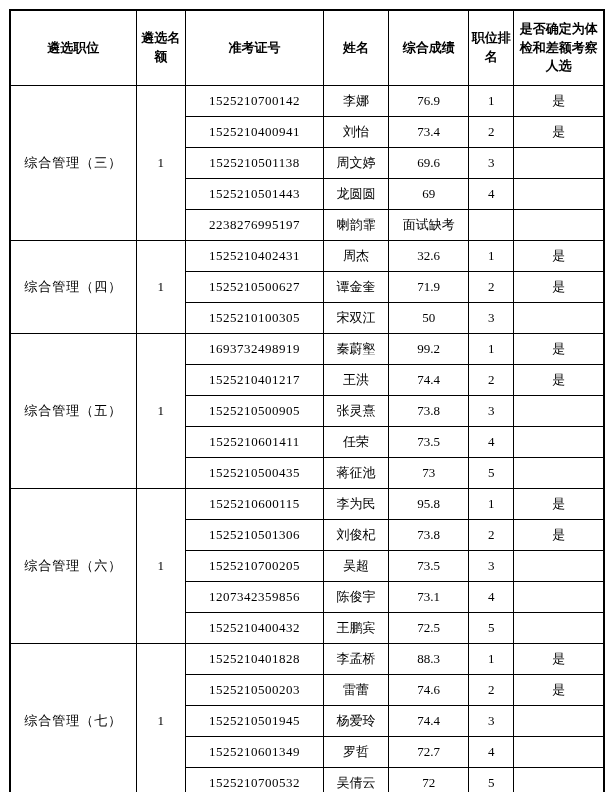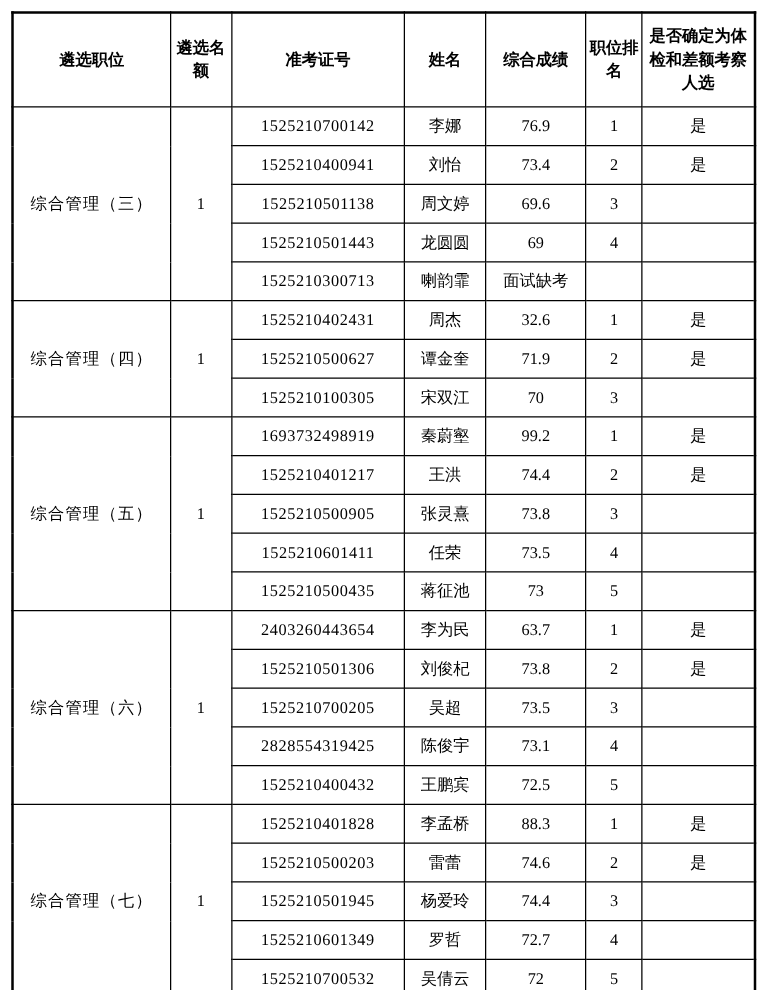--- a/index.html
+++ b/index.html
@@ -106,21 +106,21 @@
         <td class="cell-selected"></td>
       </tr>
       <tr>
         <td class="cell-id">1525210501443</td>
         <td class="cell-name">龙圆圆</td>
         <td class="cell-score">69</td>
         <td class="cell-rank">4</td>
         <td class="cell-selected"></td>
       </tr>
       <tr>
-        <td class="cell-id">1525210300713</td>
+        <td class="cell-id">2238276995197</td>
         <td class="cell-name">喇韵霏</td>
         <td class="cell-score">面试缺考</td>
         <td class="cell-rank"></td>
         <td class="cell-selected"></td>
       </tr>
       <tr>
         <td class="cell-position" rowspan="3">综合管理（四）</td>
         <td class="cell-quota" rowspan="3">1</td>
         <td class="cell-id">1525210402431</td>
         <td class="cell-name">周杰</td>
@@ -131,21 +131,21 @@
       <tr>
         <td class="cell-id">1525210500627</td>
         <td class="cell-name">谭金奎</td>
         <td class="cell-score">71.9</td>
         <td class="cell-rank">2</td>
         <td class="cell-selected">是</td>
       </tr>
       <tr>
         <td class="cell-id">1525210100305</td>
         <td class="cell-name">宋双江</td>
-        <td class="cell-score">70</td>
+        <td class="cell-score">50</td>
         <td class="cell-rank">3</td>
         <td class="cell-selected"></td>
       </tr>
       <tr>
         <td class="cell-position" rowspan="5">综合管理（五）</td>
         <td class="cell-quota" rowspan="5">1</td>
         <td class="cell-id">1693732498919</td>
         <td class="cell-name">秦蔚壑</td>
         <td class="cell-score">99.2</td>
         <td class="cell-rank">1</td>
@@ -175,42 +175,42 @@
       <tr>
         <td class="cell-id">1525210500435</td>
         <td class="cell-name">蒋征池</td>
         <td class="cell-score">73</td>
         <td class="cell-rank">5</td>
         <td class="cell-selected"></td>
       </tr>
       <tr>
         <td class="cell-position" rowspan="5">综合管理（六）</td>
         <td class="cell-quota" rowspan="5">1</td>
-        <td class="cell-id">2403260443654</td>
+        <td class="cell-id">1525210600115</td>
         <td class="cell-name">李为民</td>
-        <td class="cell-score">63.7</td>
+        <td class="cell-score">95.8</td>
         <td class="cell-rank">1</td>
         <td class="cell-selected">是</td>
       </tr>
       <tr>
         <td class="cell-id">1525210501306</td>
         <td class="cell-name">刘俊杞</td>
         <td class="cell-score">73.8</td>
         <td class="cell-rank">2</td>
         <td class="cell-selected">是</td>
       </tr>
       <tr>
         <td class="cell-id">1525210700205</td>
         <td class="cell-name">吴超</td>
         <td class="cell-score">73.5</td>
         <td class="cell-rank">3</td>
         <td class="cell-selected"></td>
       </tr>
       <tr>
-        <td class="cell-id">2828554319425</td>
+        <td class="cell-id">1207342359856</td>
         <td class="cell-name">陈俊宇</td>
         <td class="cell-score">73.1</td>
         <td class="cell-rank">4</td>
         <td class="cell-selected"></td>
       </tr>
       <tr>
         <td class="cell-id">1525210400432</td>
         <td class="cell-name">王鹏宾</td>
         <td class="cell-score">72.5</td>
         <td class="cell-rank">5</td>

